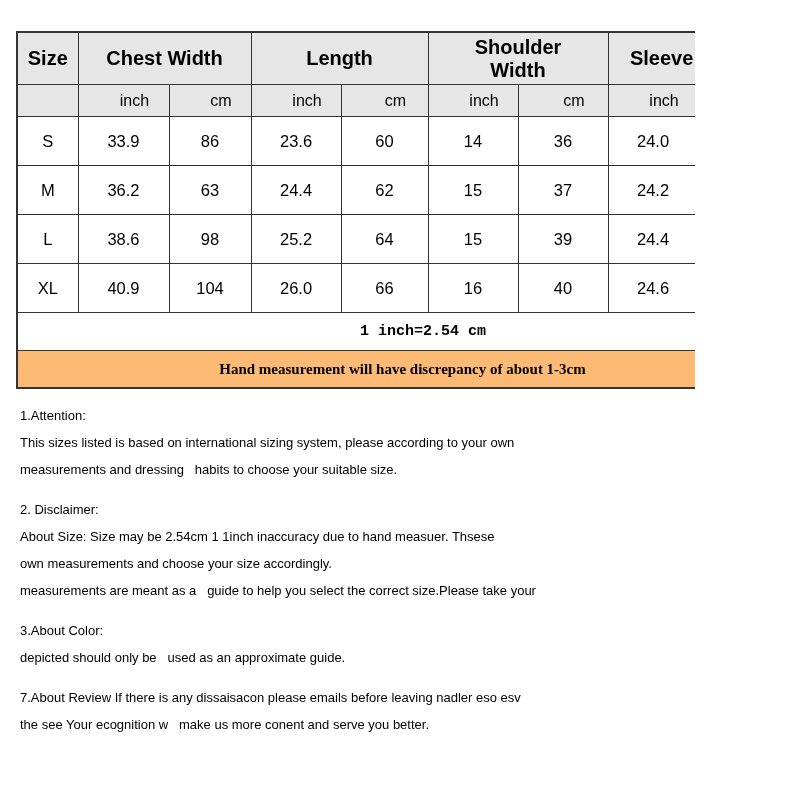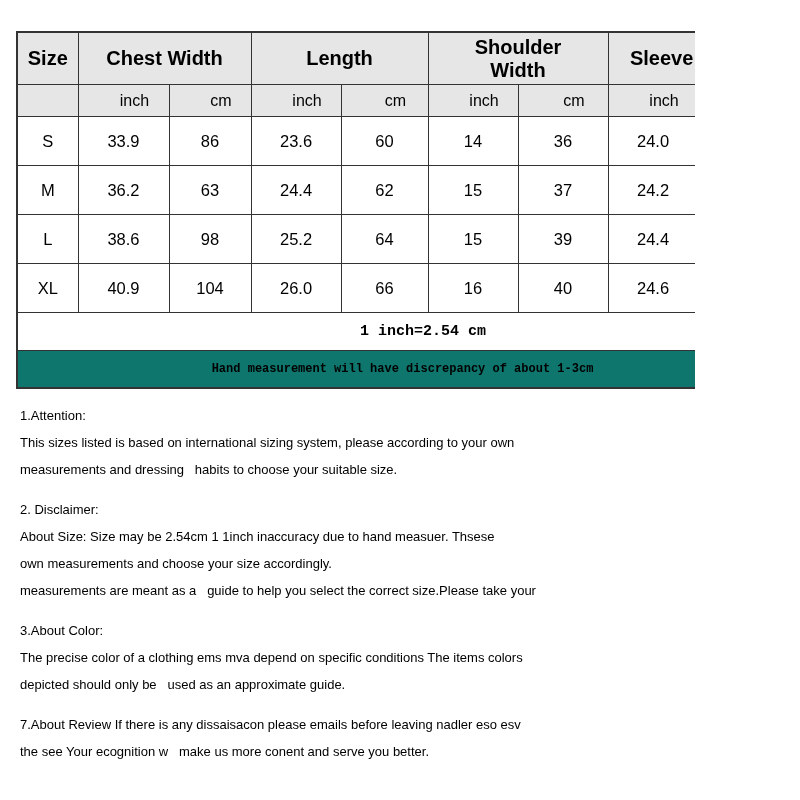--- a/index.html
+++ b/index.html
@@ -58,24 +58,24 @@
   tr.conversion-row td {
     height: 37px;
     background: #ffffff;
     font-family: "Liberation Mono", monospace;
     font-weight: bold;
     font-size: 15px;
     padding-left: 41px;
   }
   tr.note-row td {
     height: 36px;
-    background: #0f766e;
-    font-family: Liberation Mono, monospace;
+    background: #fdba74;
+    font-family: Liberation Serif, serif;
     font-weight: bold;
-    font-size: 12px;
+    font-size: 15px;
   }
   .wrap-narrow {
     display: inline-block;
     max-width: 115px;
   }
   .notes {
     position: absolute;
     left: 20px;
     top: 402px;
     width: 762px;
@@ -194,21 +194,20 @@
       <div class="note-line">measurements and dressing   habits to choose your suitable size.</div>
     </div>
     <div class="note-section">
       <div class="note-line">2. Disclaimer:</div>
       <div class="note-line">About Size: Size may be 2.54cm 1 1inch inaccuracy due to hand measuer. Thsese</div>
       <div class="note-line">own measurements and choose your size accordingly.</div>
       <div class="note-line">measurements are meant as a   guide to help you select the correct size.Please take your</div>
     </div>
     <div class="note-section">
       <div class="note-line">3.About Color:</div>
-      <div class="note-line">The precise color of a clothing ems mva depend on specific conditions The items colors</div>
       <div class="note-line">depicted should only be   used as an approximate guide.</div>
     </div>
     <div class="note-section">
       <div class="note-line">7.About Review If there is any dissaisacon please emails before leaving nadler eso esv</div>
       <div class="note-line">the see Your ecognition w   make us more conent and serve you better.</div>
     </div>
   </div>
 
 </div>
 

